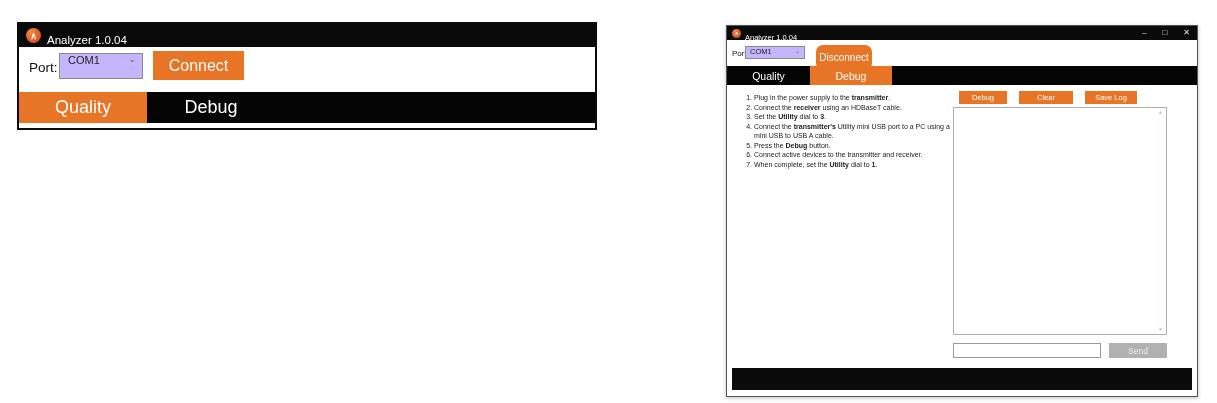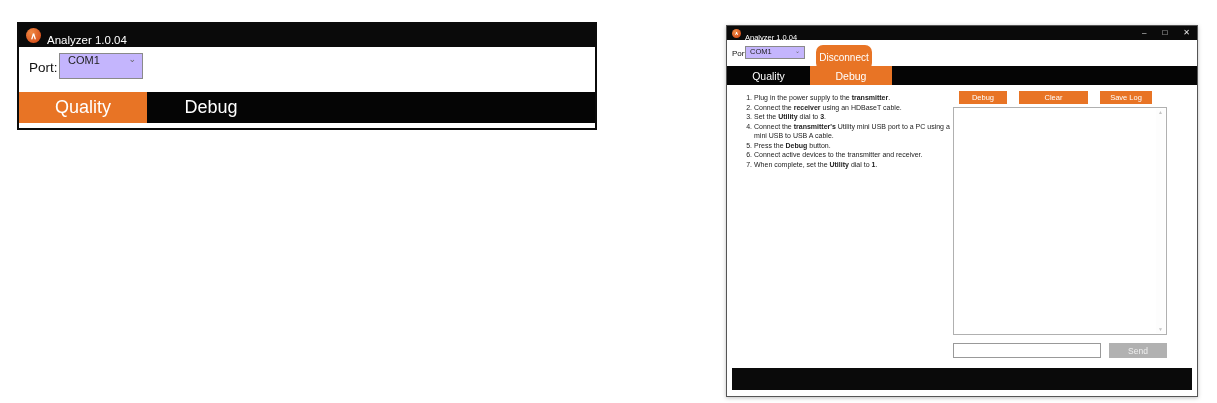--- a/index.html
+++ b/index.html
@@ -61,21 +61,21 @@
   #win-right .tab.d{left:83px;width:82px;}
   #win-right .tab.active{background:var(--orange);}
 
   #win-right .content{position:relative;height:311px;background:#fff;}
   .instructions{position:absolute;left:13px;top:8px;width:216px;font-size:7px;line-height:9.5px;
                 color:#222;padding-left:14px;}
   .instructions b{font-weight:bold;}
   .dbg-btn-row{position:absolute;left:232px;top:6px;display:flex;gap:12px;}
   .dbg-btn-row .btn{height:13px;font-size:7.5px;}
   .btn-debug{width:48px;}
-  .btn-clear{width:69px;}
+  .btn-clear{width:54px;}
   .btn-savelog{width:52px;}
 
   .log-area{position:absolute;left:226px;top:22px;width:214px;height:228px;border:1px solid #b0b0b0;
             background:#fff;overflow:hidden;}
   .scrollbar{position:absolute;right:1px;top:1px;bottom:1px;width:9px;background:#fdfdfd;
              display:flex;flex-direction:column;justify-content:space-between;align-items:center;}
   .scrollbar span{color:#c4c4c4;font-size:5px;line-height:7px;cursor:pointer;}
 
   .cmd-input{position:absolute;left:226px;top:258px;width:148px;height:15px;border:1px solid #999;
              font-size:8px;padding:0 3px;outline:none;}
@@ -90,20 +90,21 @@
   <div class="titlebar">
     <span class="logo">∧</span>
     <span class="title">Analyzer 1.0.04</span>
   </div>
   <div class="body">
     <span class="port-label">Port:</span>
     <div class="selectbox">
       <span>COM1</span>
       <span class="chev">⌄</span>
     </div>
+    <div class="btn btn-connect">Connect</div>
   </div>
   <div class="tabbar">
     <div class="tab q active">Quality</div>
     <div class="tab d">Debug</div>
   </div>
 </div>
 
 <div class="win" id="win-right">
   <div class="titlebar">
     <span class="logo">∧</span>

